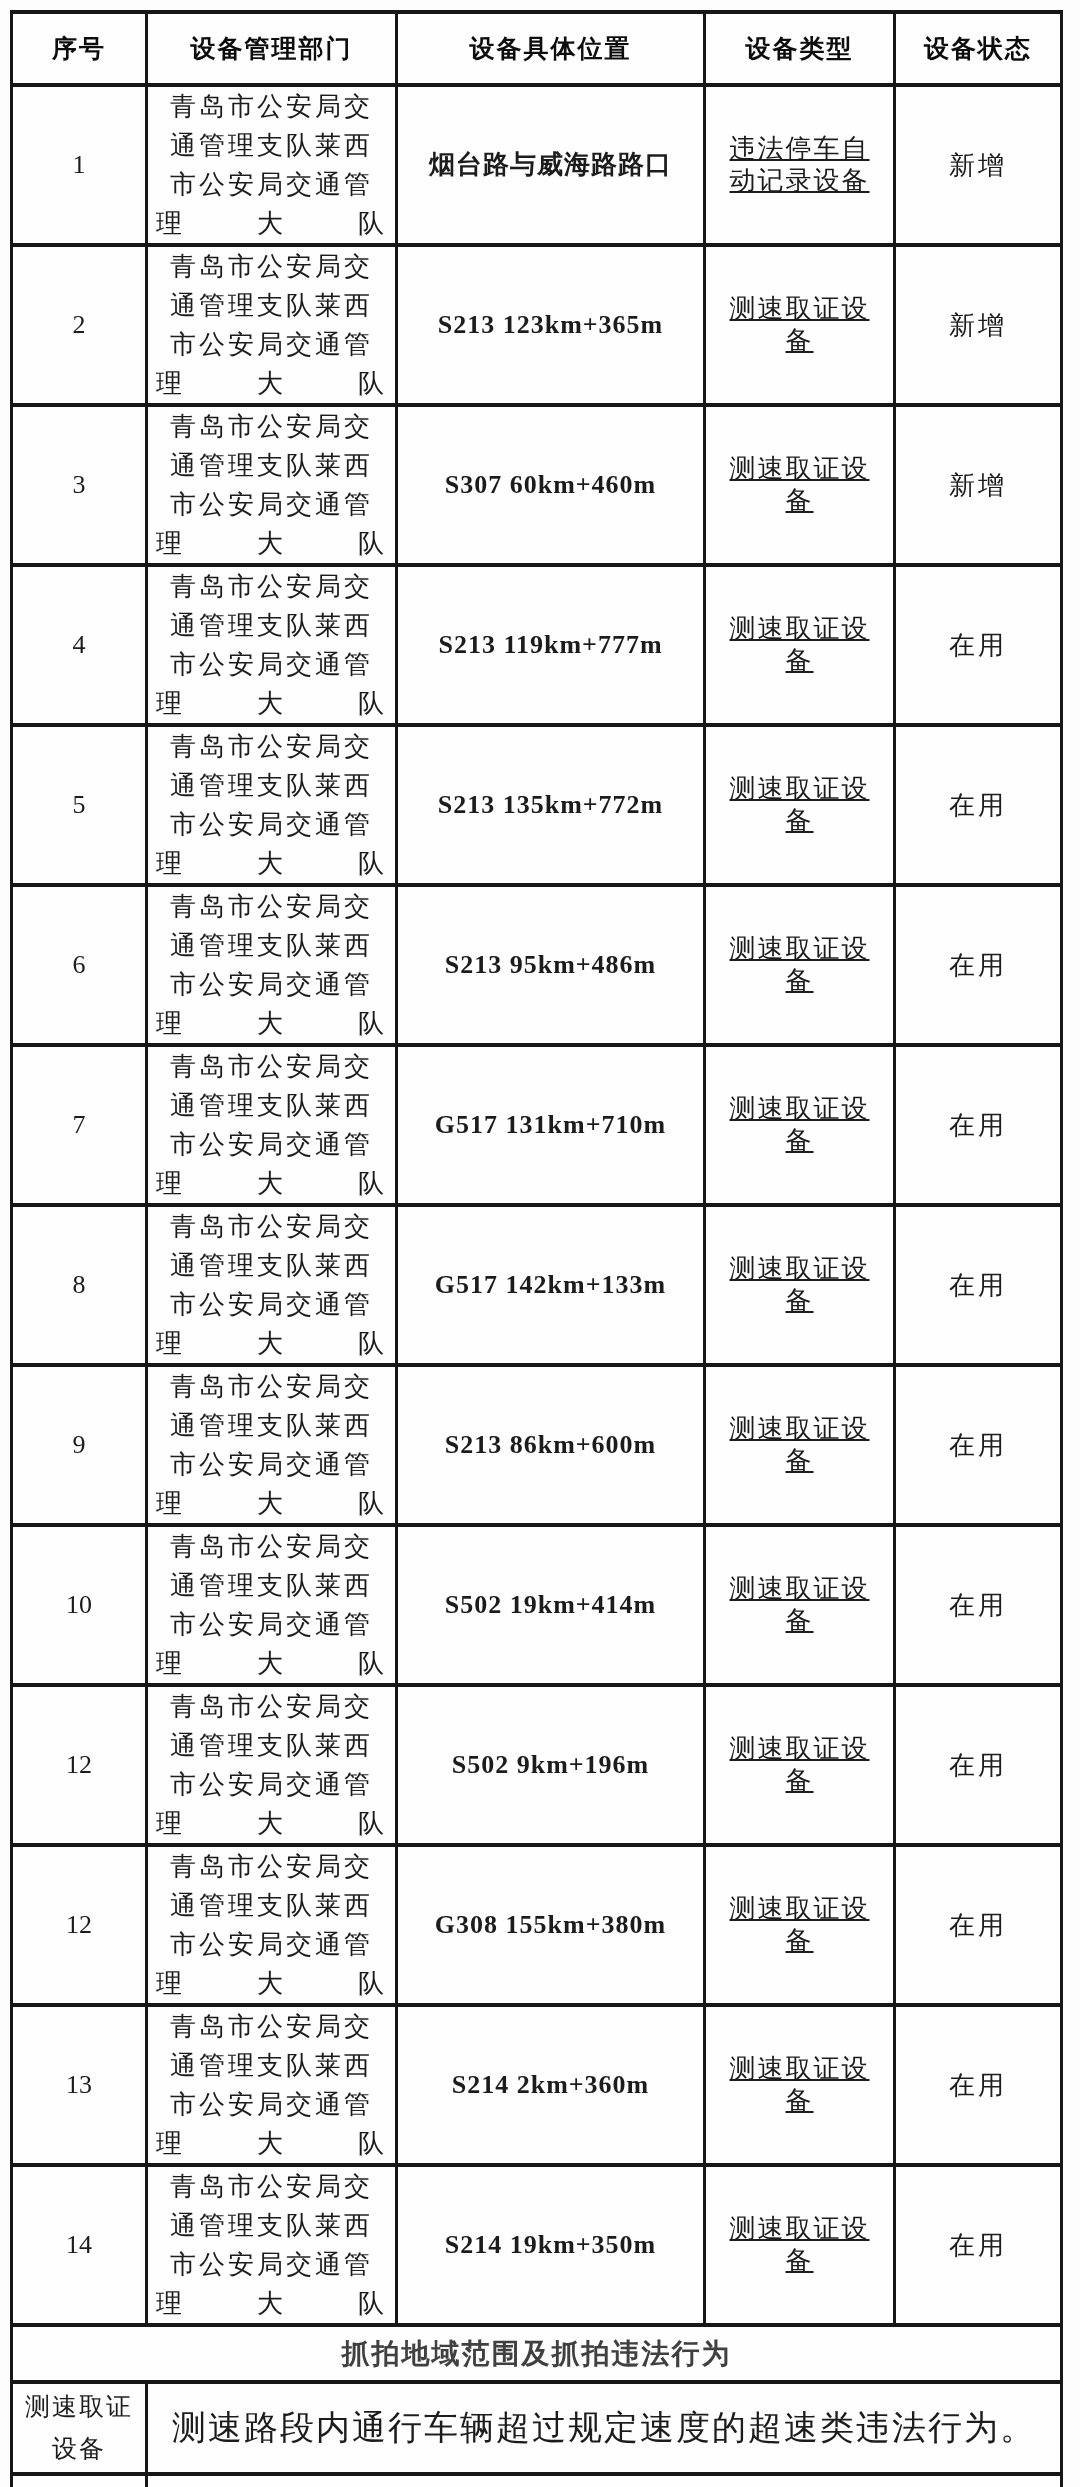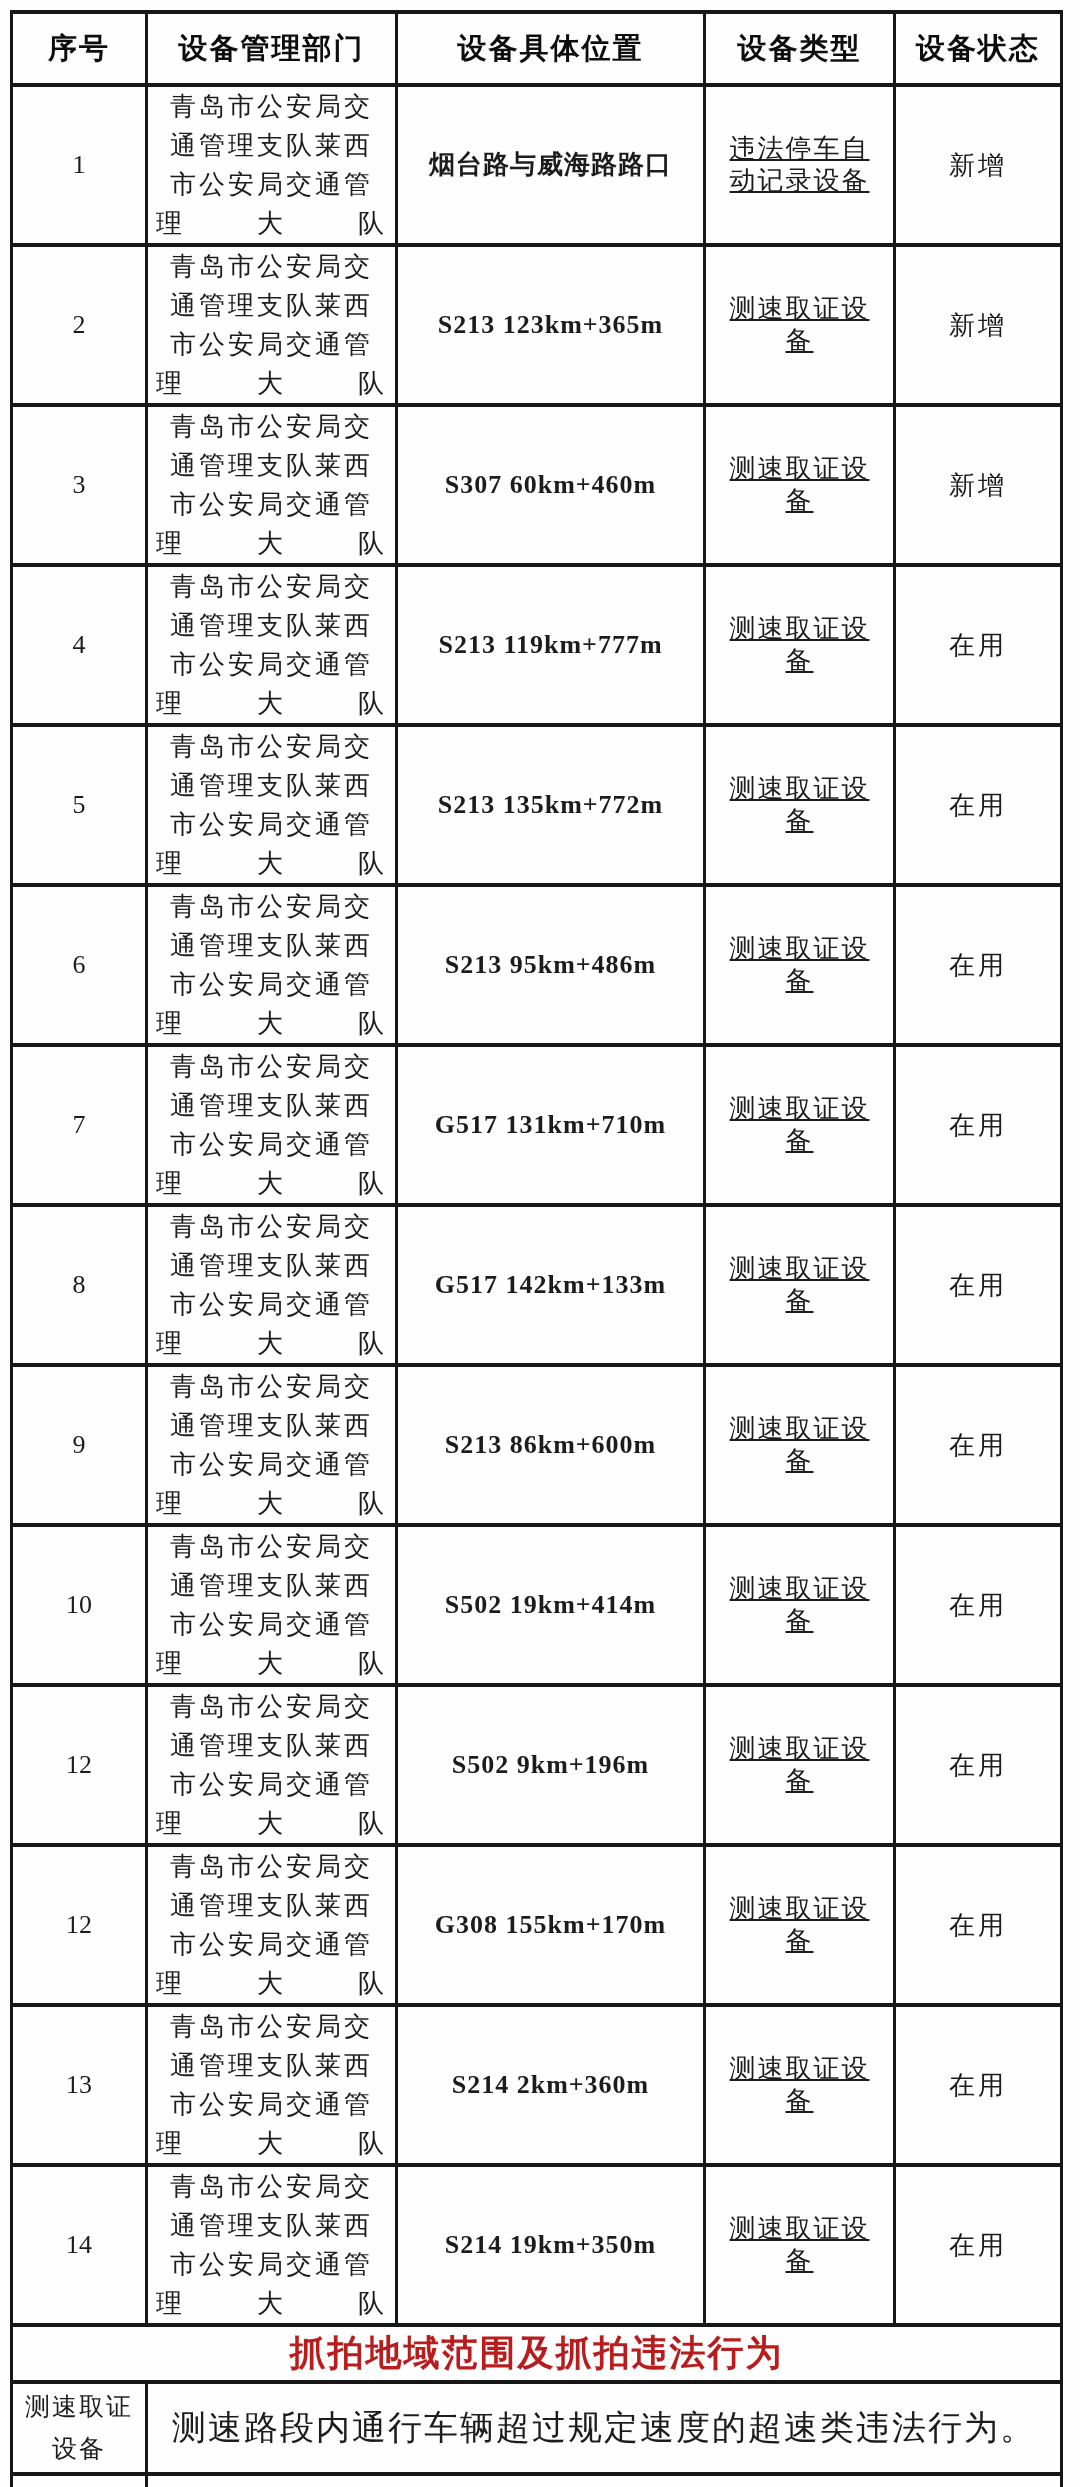--- a/index.html
+++ b/index.html
@@ -31,21 +31,21 @@
     text-align: center;
     vertical-align: middle;
     box-sizing: border-box;
     overflow: hidden;
   }
   
   tr.header-row th {
     height: 73px;
     font-family: "Liberation Sans", "DejaVu Sans", sans-serif;
     font-weight: 700;
-    font-size: 29px;
+    font-size: 25px;
     letter-spacing: 2px;
     color: #0d0d0d;
     background: #fefefe;
   }
   
   tr.data-row td { height: 150px; font-size: 26px; }
   td.cell-no {
     font-size: 27px;
     letter-spacing: 0;
   }
@@ -75,23 +75,23 @@
   }
   td.cell-status {
     font-size: 26px;
     letter-spacing: 3px;
   }
   
   tr.section-row td {
     height: 57px;
     font-family: "Liberation Sans", "DejaVu Sans", sans-serif;
     font-weight: 700;
-    font-size: 36px;
-    letter-spacing: 2px;
-    color: #b91c1c;
+    font-size: 28px;
+    letter-spacing: 2px;
+    color: #404040;
   }
   tr.note-row td {
     font-size: 34px;
     letter-spacing: 2px;
     line-height: 40px;
   }
   tr.note-row td.cell-device {
     padding: 0 6px;
     word-break: break-all;
     line-height: 42px;
@@ -196,21 +196,21 @@
         <tr class="data-row">
     <td class="cell-no">12</td>
     <td class="cell-dept">青岛市公安局交通管理支队莱西市公安局交通管理大队</td>
     <td class="cell-loc">S502 9km+196m</td>
     <td class="cell-type">测速取证设备</td>
     <td class="cell-status">在用</td>
   </tr>
         <tr class="data-row">
     <td class="cell-no">12</td>
     <td class="cell-dept">青岛市公安局交通管理支队莱西市公安局交通管理大队</td>
-    <td class="cell-loc">G308 155km+170m</td>
+    <td class="cell-loc">G308 155km+380m</td>
     <td class="cell-type">测速取证设备</td>
     <td class="cell-status">在用</td>
   </tr>
         <tr class="data-row">
     <td class="cell-no">13</td>
     <td class="cell-dept">青岛市公安局交通管理支队莱西市公安局交通管理大队</td>
     <td class="cell-loc">S214 2km+360m</td>
     <td class="cell-type">测速取证设备</td>
     <td class="cell-status">在用</td>
   </tr>

